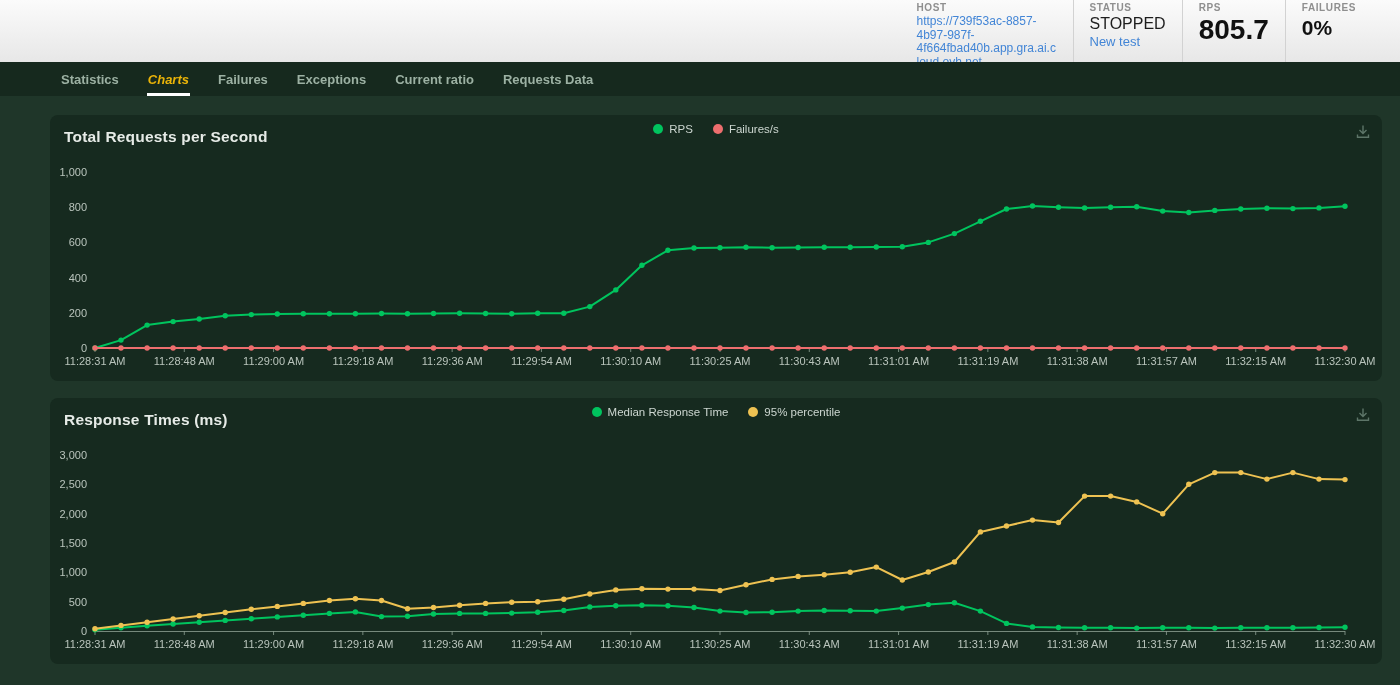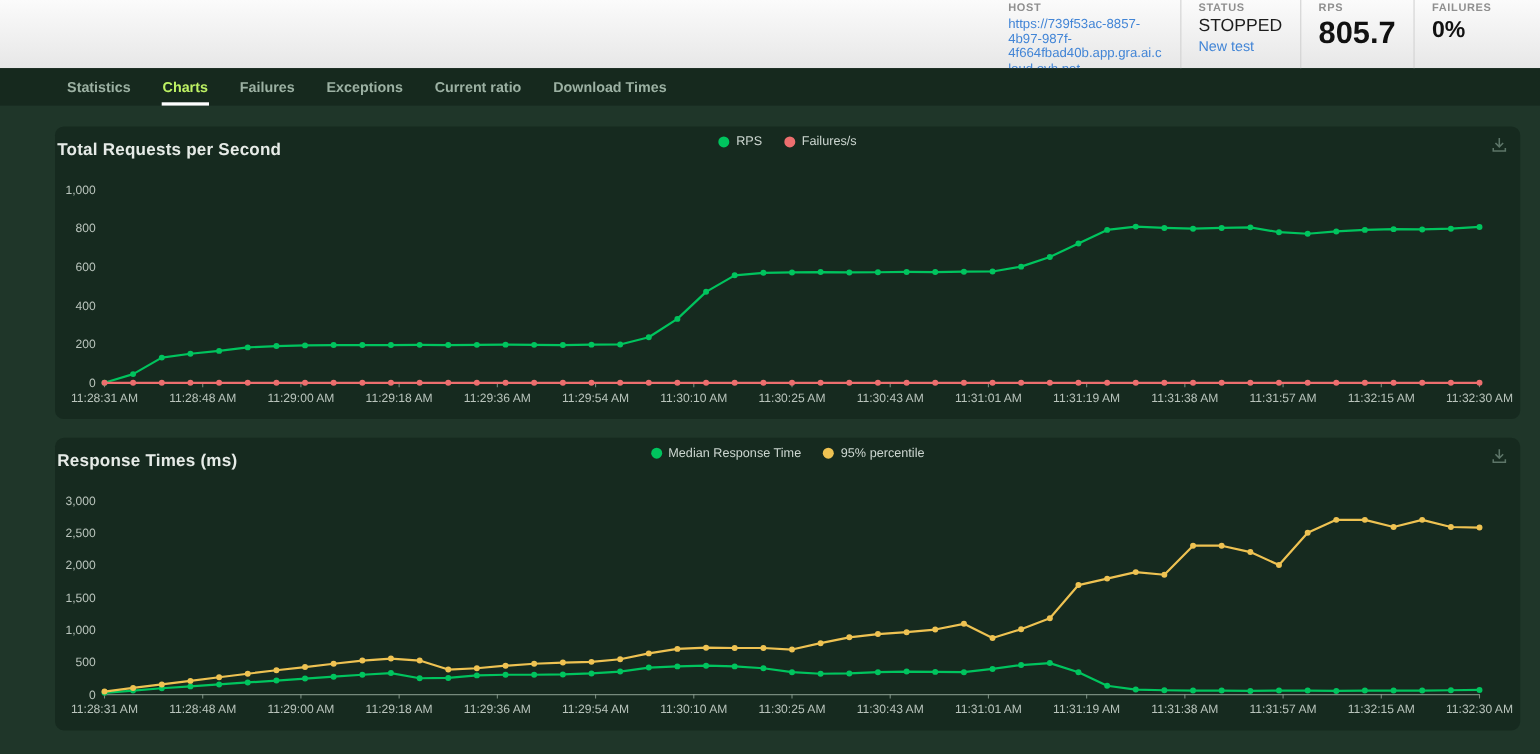--- a/index.html
+++ b/index.html
@@ -46,32 +46,32 @@
     position:relative; z-index:2;
     height:34px; background:#16291e;
     display:flex; align-items:flex-end; gap:27px;
     padding:0 0 0 60px;
   }
   .tab {
     font-size:13px; font-weight:bold; color:#9cb1a3;
     padding:8px 1px 6px 1px; border-bottom:3px solid transparent;
     cursor:pointer; white-space:nowrap;text-align:center;
   }
-  .tab.active { color:#bef264; border-bottom-color:#ffffff; }
+  .tab.active { color:#eab308; border-bottom-color:#ffffff;font-style:italic; }
 
   
   .main { padding-top:19px; }
   .chart-card {
     position:relative;
     width:1332px; height:266px;
     margin:0 0 17px 50px;
     background:#162a1f; border-radius:8px;
   }
   .chart-title {
-    position:absolute; left:2px; top:13px;
+    position:absolute; left:14px; top:13px;
     font-size:15.5px; font-weight:bold; color:#e6ebe7;
     letter-spacing:.2px;
   }
   .legend {
     position:absolute; left:0; right:0; top:8px;
     display:flex; justify-content:center; align-items:center; gap:20px;
     pointer-events:none;
   }
   .legend-item { display:flex; align-items:center; gap:6px; }
   .legend-dot { width:10px; height:10px; border-radius:50%; }
@@ -107,21 +107,21 @@
     </div>
   </div>
 </div>
 
 <div class="nav">
     <div class="tab">Statistics</div>
     <div class="tab active">Charts</div>
     <div class="tab">Failures</div>
     <div class="tab">Exceptions</div>
     <div class="tab">Current ratio</div>
-    <div class="tab">Download Times</div>
+    <div class="tab">Requests Data</div>
   </div>
 
 <div class="main">
   <div class="chart-card">
     <svg class="chart-svg" width="1332" height="266">
         <line x1="45" y1="233.5" x2="1295" y2="233.5" stroke="#879a8d" stroke-width="1" opacity="0.85"></line>
         <line x1="45" y1="233" x2="45" y2="237" stroke="#879a8d" stroke-width="1" opacity="0.85"></line>
         <text x="45" y="250" text-anchor="middle" font-size="11" fill="#b9c4bc">11:28:31 AM</text>
         <line x1="134.28571428571428" y1="233" x2="134.28571428571428" y2="237" stroke="#879a8d" stroke-width="1" opacity="0.85"></line>
         <text x="134.28571428571428" y="250" text-anchor="middle" font-size="11" fill="#b9c4bc">11:28:48 AM</text>

